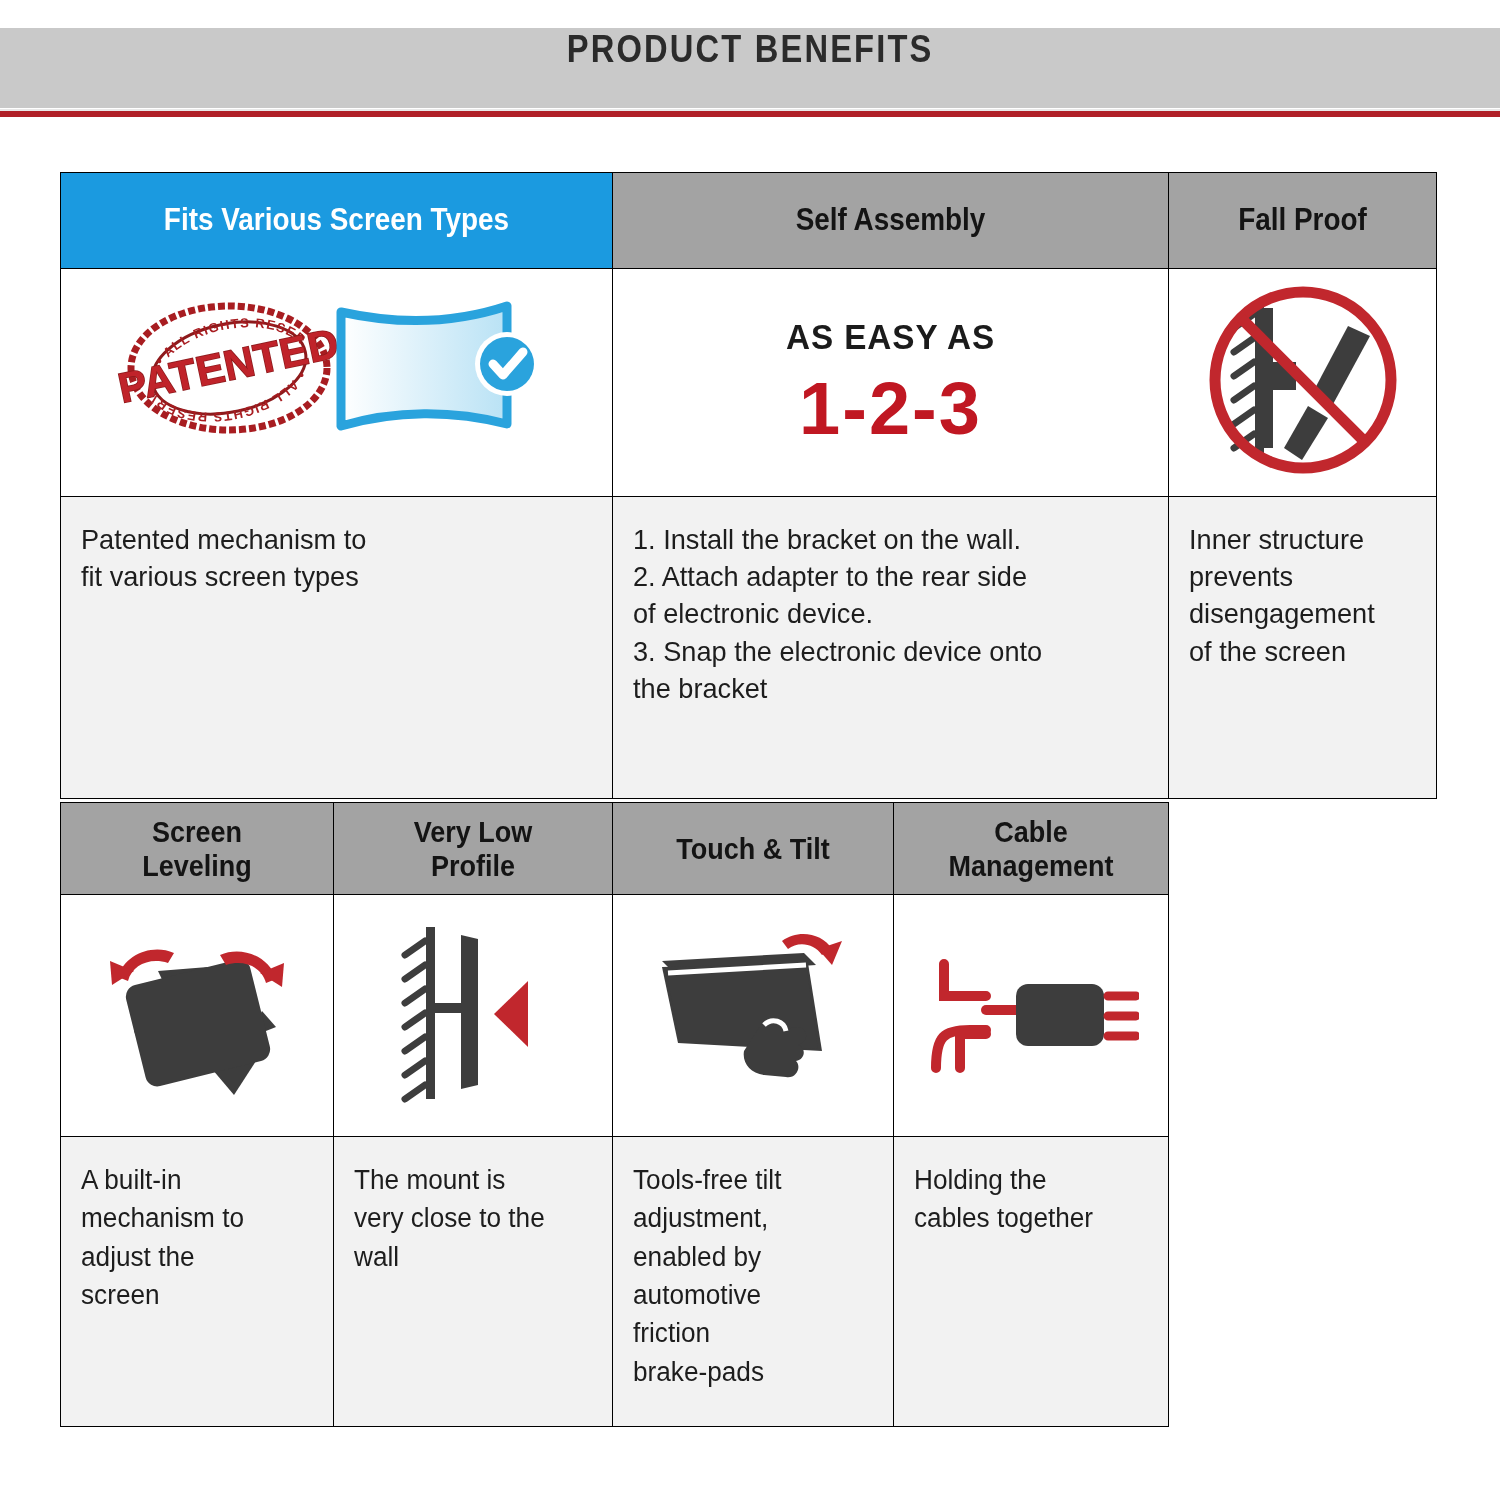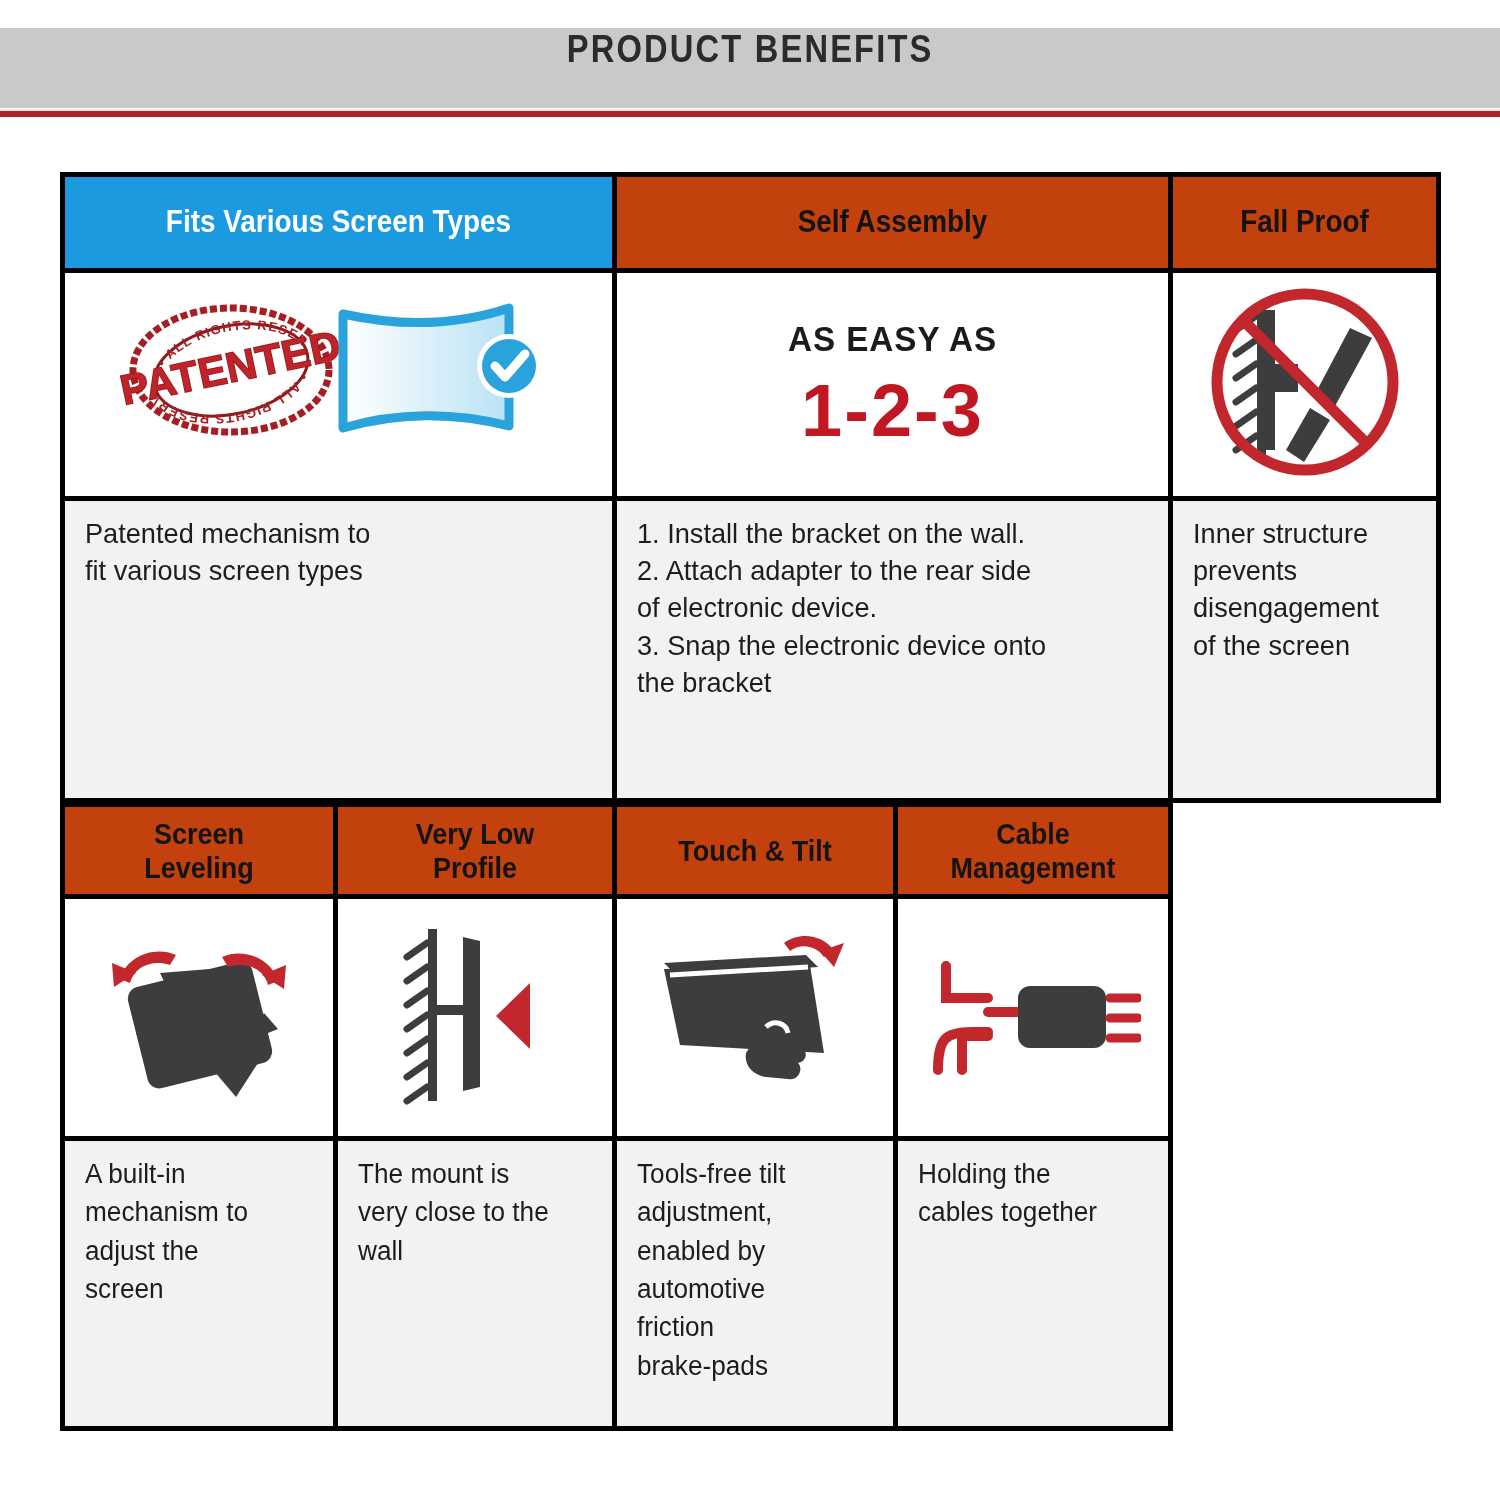--- a/index.html
+++ b/index.html
@@ -34,38 +34,38 @@
     border-top: 2px solid #e8e8e8;
   }
 
   
   .benefit-table {
     position: absolute;
     border-collapse: collapse;
     table-layout: fixed;
   }
   .benefit-table td {
-    border: 5px solid #000000;
+    border: 1px solid #000000;
     vertical-align: top;
   }
 
   
   #table-one { left: 60px; top: 172px; width: 1376px; }
   #table-one .hdr { height: 96px; }
   #table-one .icons { height: 228px; }
   #table-one .desc { height: 302px; }
 
   
   #table-two { left: 60px; top: 802px; width: 1108px; }
   #table-two .hdr { height: 92px; }
   #table-two .icons { height: 242px; }
   #table-two .desc { height: 290px; }
 
   .hdr td {
-    background: #c2410c;
+    background: #a3a3a3;
     text-align: center;
     vertical-align: middle;
     padding: 4px 10px;
   }
   .hdr td.hl { background: #1b9ae0; }
   .hdr-label {
     font-size: 31px;
     font-weight: bold;
     color: #141414;
     line-height: 1.12;
@@ -78,21 +78,21 @@
 
   .icons td {
     background: #ffffff;
     text-align: center;
     vertical-align: middle;
     padding: 6px;
   }
 
   .desc td {
     background: #f2f2f2;
-    padding: 14px 18px 10px 20px;
+    padding: 24px 18px 10px 20px;
   }
   .desc-text {
     font-size: 28px;
     line-height: 1.33;
     color: #1d1d1d;
     white-space: pre-line;
     font-family: "Liberation Sans", sans-serif;
     transform: scaleX(0.97);
     transform-origin: left top;
     display: block;

